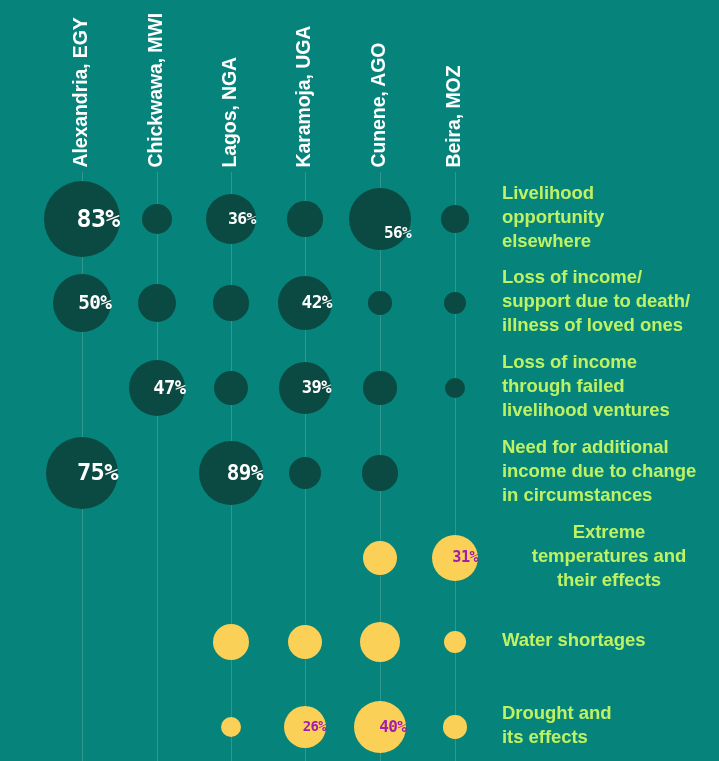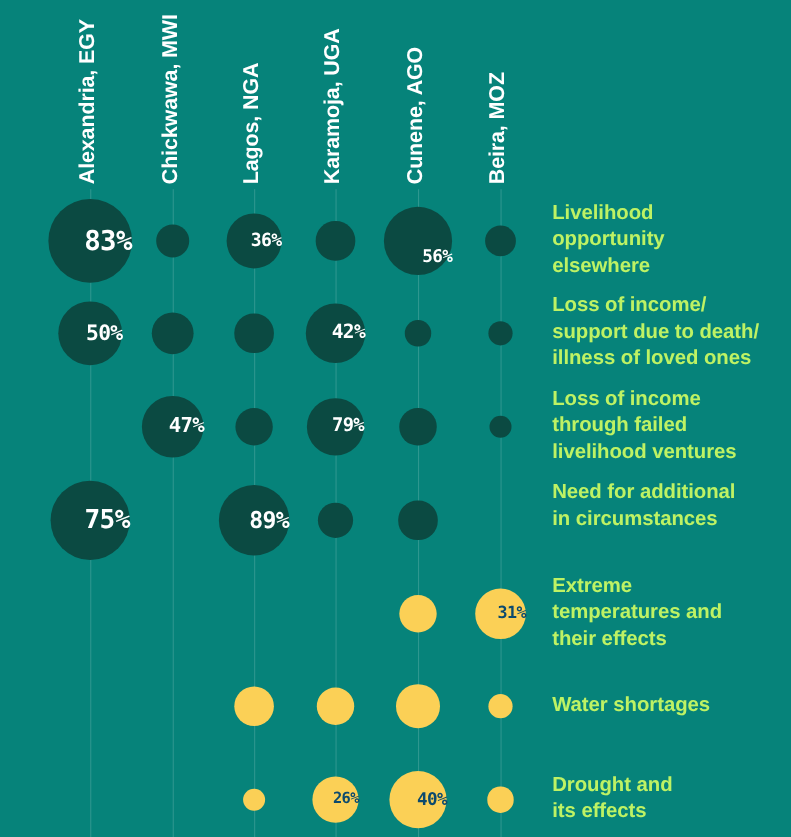--- a/index.html
+++ b/index.html
@@ -44,21 +44,21 @@
   .bubble.dark{background:#0b4a42;}
   .bubble.yellow{background:#fbd056;}
   .bubble .val{
     font-family:"DejaVu Sans Mono","Liberation Mono",monospace;
     font-weight:700;
     letter-spacing:-0.6px;
     line-height:1;
     white-space:nowrap;
   }
   .bubble.dark .val{color:#ffffff;}
-  .bubble.yellow .val{color:#0c4a6e;}
+  .bubble.yellow .val{color:#a21caf;}
 
   
   .row-label{
     position:absolute;
     left:502px;
     color:#bef264;
     font-size:18.5px;
     font-weight:700;
     line-height:1.29;
     width:214px;
@@ -109,21 +109,21 @@
       <div class="bubble dark" style="width: 53.7901px; height: 53.7901px; left: 278.105px; top: 276.105px;">
         <span class="val" style="font-size: 17.7507px;">42%</span>
       </div>
       <div class="bubble dark" style="width: 23.4759px; height: 23.4759px; left: 368.262px; top: 291.262px;"></div>
       <div class="bubble dark" style="width: 21.9597px; height: 21.9597px; left: 444.02px; top: 292.02px;"></div>
       <div class="bubble dark" style="width: 56.9019px; height: 56.9019px; left: 128.549px; top: 359.549px;">
         <span class="val" style="font-size: 18.7776px;">47%</span>
       </div>
       <div class="bubble dark" style="width: 34.2218px; height: 34.2218px; left: 213.889px; top: 370.889px;"></div>
       <div class="bubble dark" style="width: 51.8335px; height: 51.8335px; left: 279.083px; top: 362.083px;">
-        <span class="val" style="font-size: 17.105px;">79%</span>
+        <span class="val" style="font-size: 17.105px;">39%</span>
       </div>
       <div class="bubble dark" style="width: 33.2px; height: 33.2px; left: 363.4px; top: 371.4px;"></div>
       <div class="bubble dark" style="width: 20.3308px; height: 20.3308px; left: 444.835px; top: 377.835px;"></div>
       <div class="bubble dark" style="width: 71.8801px; height: 71.8801px; left: 46.0599px; top: 437.06px;">
         <span class="val" style="font-size: 23.7204px; margin-left: 43px;">75%</span>
       </div>
       <div class="bubble dark" style="width: 63.7535px; height: 63.7535px; left: 199.123px; top: 441.123px;">
         <span class="val" style="font-size: 21.0387px;">89%</span>
       </div>
       <div class="bubble dark" style="width: 32.1458px; height: 32.1458px; left: 288.927px; top: 456.927px;"></div>
@@ -157,23 +157,24 @@
         <div>support due to death/</div>
         <div>illness of loved ones</div>
       </div>
       <div class="row-label" style="top: 350px;">
         <div>Loss of income</div>
         <div>through failed</div>
         <div>livelihood ventures</div>
       </div>
       <div class="row-label" style="top: 435px;">
         <div>Need for additional</div>
+        <div>income due to change</div>
         <div>in circumstances</div>
       </div>
-      <div class="row-label" style="top: 520px;">
+      <div class="row-label" style="top: 520px; text-align: center;">
         <div>Extreme</div>
         <div>temperatures and</div>
         <div>their effects</div>
       </div>
       <div class="row-label" style="top: 628px;">
         <div>Water shortages</div>
       </div>
       <div class="row-label" style="top: 701px;">
         <div>Drought and</div>
         <div>its effects</div>

